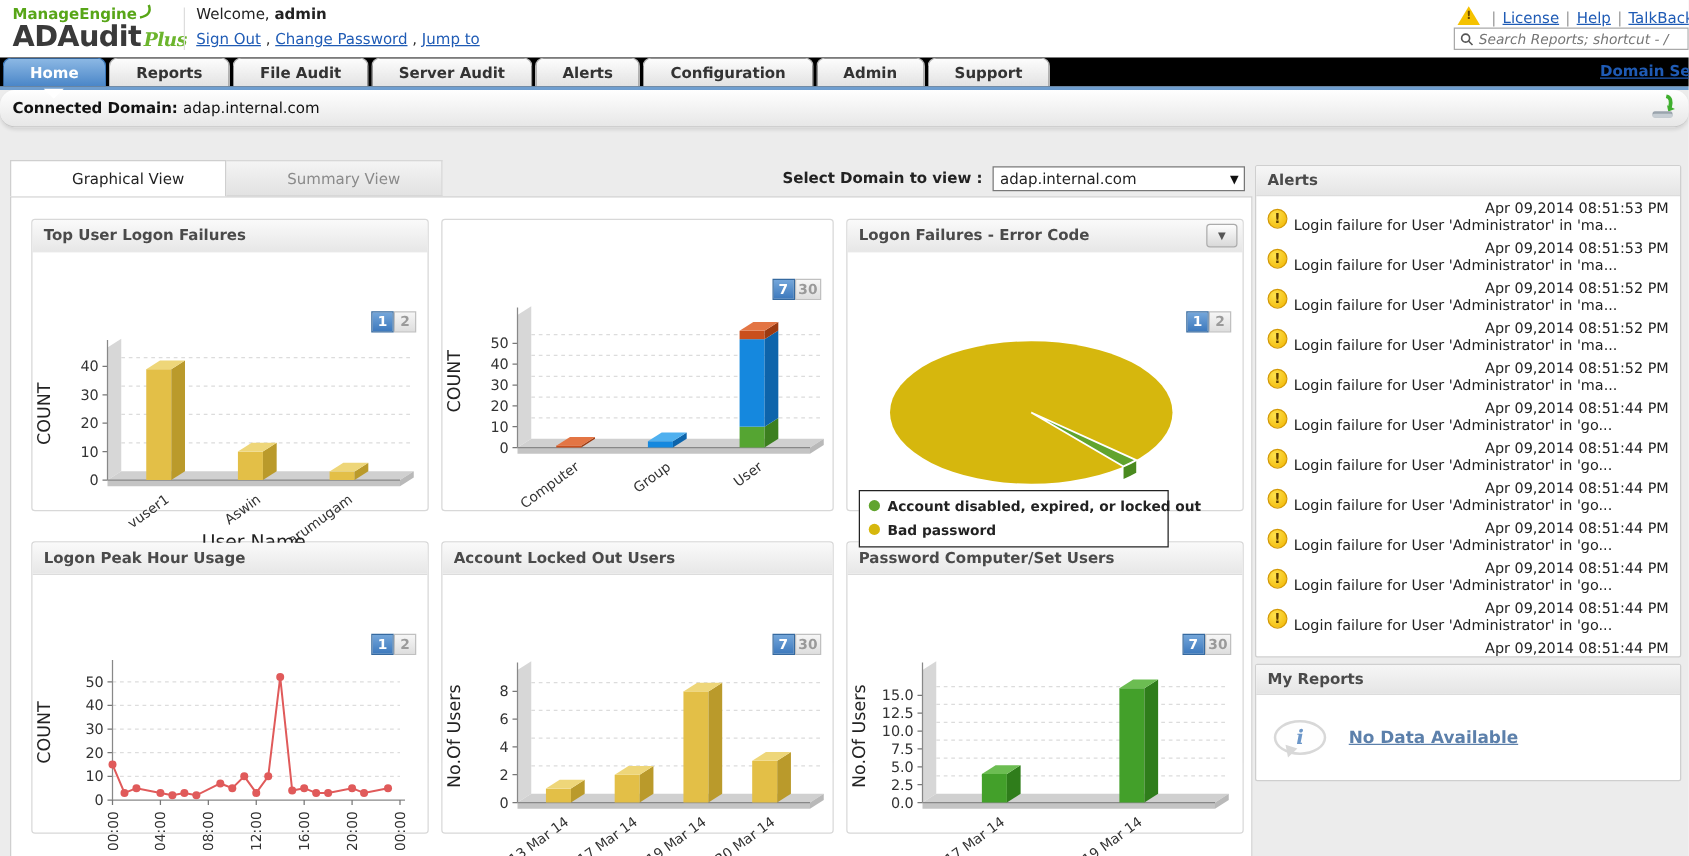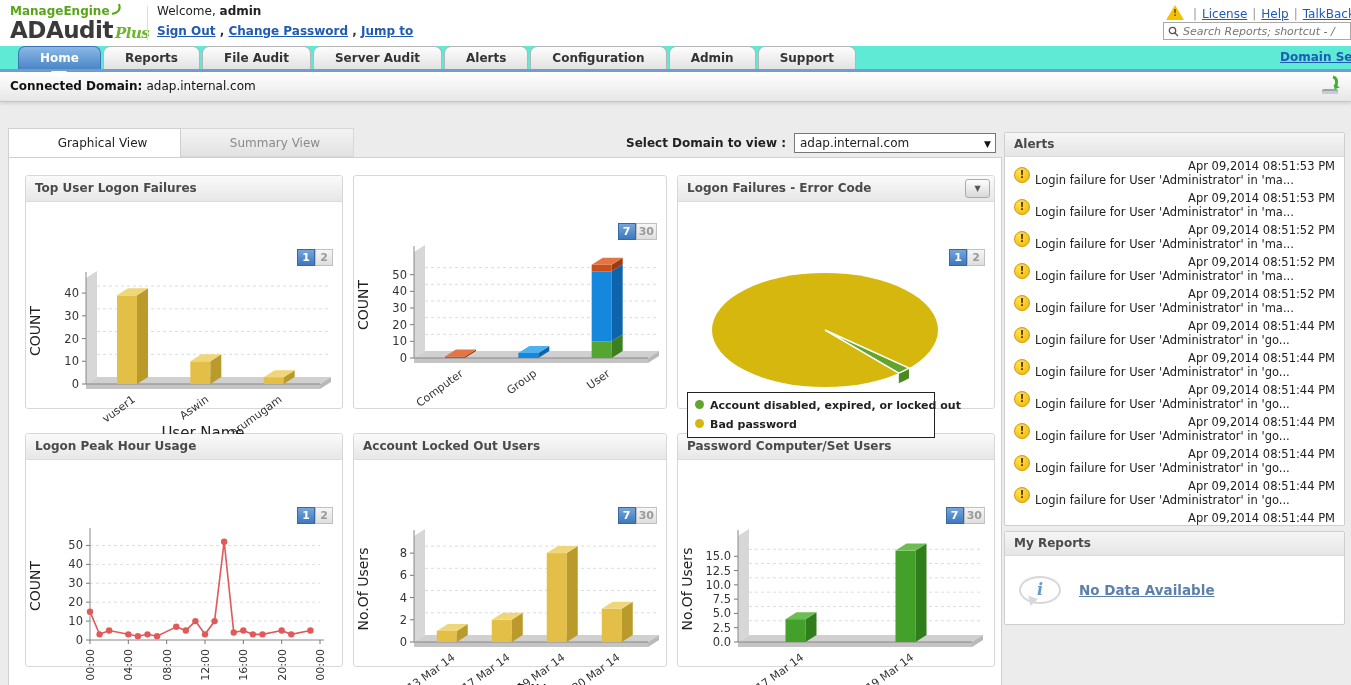--- a/index.html
+++ b/index.html
@@ -8,41 +8,41 @@
   a, .link { color:#1f5bb5; text-decoration:underline; cursor:pointer; }
 
   
   #topbar { height:46px; background:#fff; position:relative; }
   .logo { position:absolute; left:10px; top:3px; }
   .logo-top { font-size:12px; font-weight:bold; color:#58a618; line-height:13px; }
   .logo-main { font-size:23px; font-weight:bold; color:#3a3a3a; line-height:24px; letter-spacing:-0.5px; }
   .logo-plus { color:#6cb52d; font-style:italic; font-weight:bold; font-size:15px; font-family:"DejaVu Serif",serif; margin-left:2px; }
   .logo-sep { position:absolute; left:147px; top:6px; height:34px; border-left:1px solid #ddd; }
   .welcome { position:absolute; left:157px; top:4px; font-size:12px; }
-  .session-links { position:absolute; left:157px; top:24px; font-size:12px; white-space:nowrap;font-weight:bold; }
+  .session-links { position:absolute; left:157px; top:24px; font-size:12px; white-space:nowrap; }
   .session-links .sep { color:#333; text-decoration:none; }
   .top-links { position:absolute; left:1166px; top:5px; white-space:nowrap; font-size:12px; }
   .top-links .sep { color:#999; margin:0 5px; }
   .warn-wrap { position:relative; display:inline-block; width:18px; height:15px; margin-right:4px; vertical-align:-2px; }
   .warn-tri { position:absolute; left:0; top:0; width:0; height:0; border-left:9px solid transparent; border-right:9px solid transparent; border-bottom:15px solid #f5c200; }
   .warn-bang { position:absolute; left:0; top:3px; width:18px; text-align:center; font-size:9px; font-weight:bold; color:#6b4a00; }
   .search-box { position:absolute; right:0px; top:22px; width:188px; height:18px; border:1px solid #a9a9a9; background:#fff; display:flex; align-items:center; padding:0 4px; }
   .search-box input { border:none; outline:none; width:100%; font-size:11px; font-style:italic; color:#777; background:transparent; font-family:inherit; }
   .search-glyph { margin-right:4px; flex:none; }
 
   
-  #tabbar { height:23px; background:#5eead4; position:relative; padding-left:18px; white-space:nowrap; }
+  #tabbar { height:23px; background:#000000; position:relative; padding-left:2px; white-space:nowrap; }
   .tab { display:inline-block; height:23px; line-height:23px; padding:0 21px; margin-right:2px; border:1px solid #b5b5b5; border-bottom:none; border-radius:7px 7px 0 0; background:linear-gradient(#fdfdfd,#e2e2e2); font-size:12px; font-weight:bold; color:#333; position:relative; cursor:pointer; }
   .tab.active { background:linear-gradient(#8cb8e4,#4a86c8); color:#fff; border-color:#3a76b8; z-index:4; }
   .tab.active::after { content:''; position:absolute; left:50%; margin-left:-8px; bottom:-10px; border-left:8px solid transparent; border-right:8px solid transparent; border-top:8px solid #fff; z-index:6; }
   .domain-settings { position:absolute; left:1280px; top:4px; font-size:12px; font-weight:bold; white-space:nowrap; }
   #bluebar { height:3px; background:#6f9ecf; }
 
   
-  #domainbar { height:30px; background:linear-gradient(#ffffff,#e7e7e7); border-bottom:1px solid #c6c6c6; box-shadow:0 2px 3px rgba(0,0,0,0.10); position:relative; }
+  #domainbar { height:30px; background:linear-gradient(#ffffff,#e7e7e7); border-bottom:1px solid #c6c6c6; box-shadow:0 2px 3px rgba(0,0,0,0.10); position:relative;border-radius:12px; }
   .domain-label { position:absolute; left:10px; top:7px; font-size:12px; font-weight:bold; color:#111; }
   .domain-label .val { font-weight:normal; }
   .export-icon { position:absolute; right:8px; top:3px; cursor:pointer; }
 
   
   #content { position:absolute; top:102px; left:0; right:0; bottom:0; }
   #left-wrap { position:absolute; left:8px; top:26px; width:994px; }
   .view-tabs-row { position:relative; height:29px; }
   .view-tab { display:inline-block; width:173px; height:29px; line-height:29px; text-align:center; font-size:12px; cursor:pointer; vertical-align:bottom;padding-left:16px; }
   .view-tab.active { background:#fff; border:1px solid #cfcfcf; border-bottom:none; color:#222; position:relative; z-index:2; }

